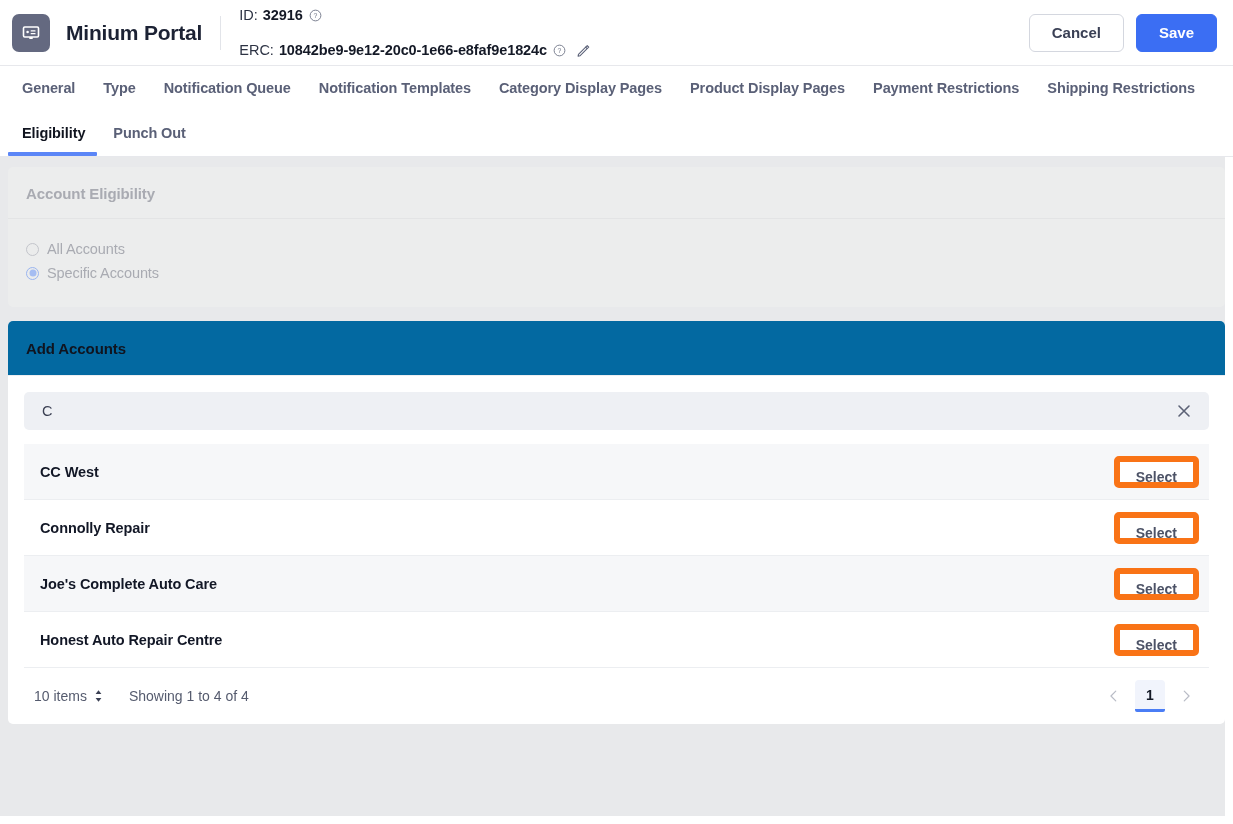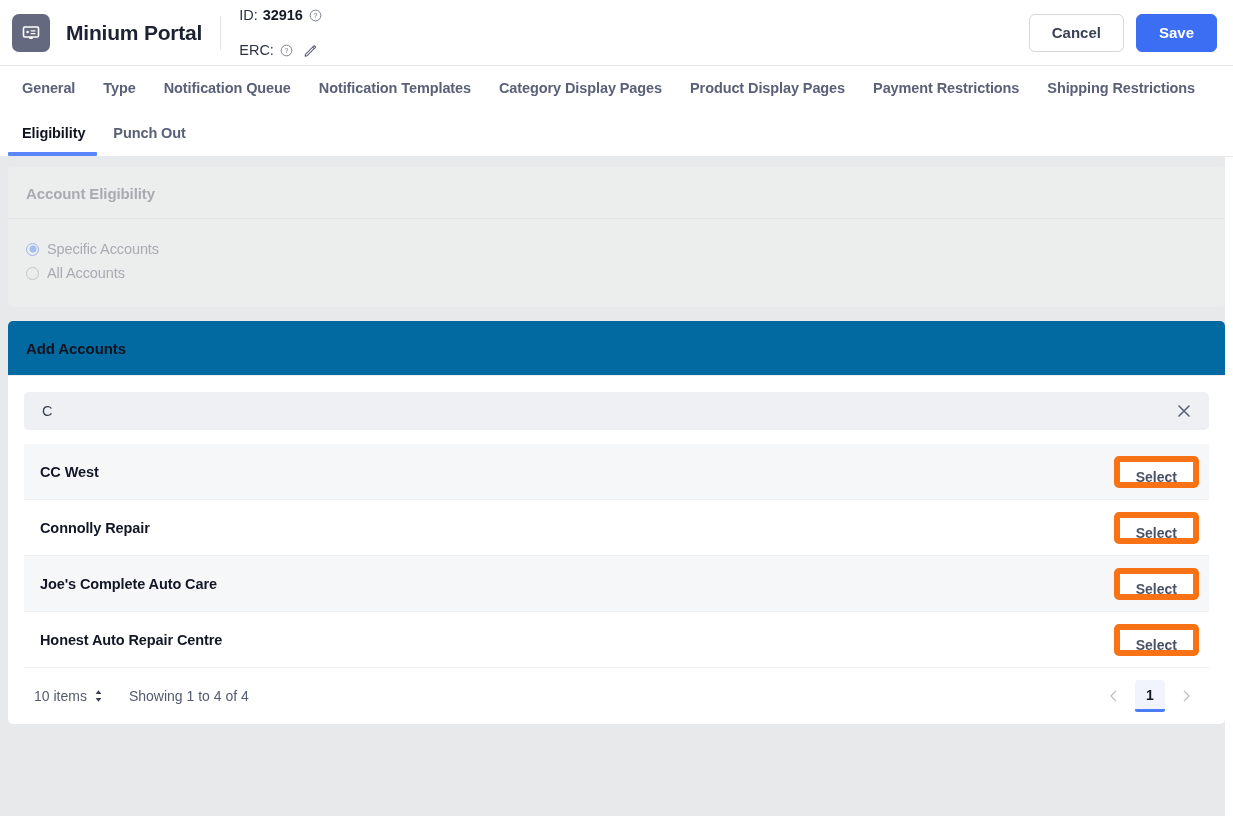--- a/index.html
+++ b/index.html
@@ -306,20 +306,21 @@
         <span class="meta-value">32916</span>
         <span class="icon-q">
           <svg width="13" height="13" viewBox="0 0 16 16" aria-hidden="true">
             <circle cx="8" cy="8" r="6.6" fill="none" stroke="#6d7governs" stroke-width="1.1" style="stroke:#6d7385"></circle>
             <text x="8" y="11.4" text-anchor="middle" font-size="8.5" font-family="Liberation Sans, sans-serif" fill="#6d7385">?</text>
           </svg>
         </span>
       </div>
       <div class="meta-row">
         <span class="meta-label">ERC:</span>
+        <span class="meta-value">10842be9-9e12-20c0-1e66-e8faf9e1824c</span>
         <span class="icon-q">
           <svg width="13" height="13" viewBox="0 0 16 16" aria-hidden="true">
             <circle cx="8" cy="8" r="6.6" fill="none" stroke="#6d7385" stroke-width="1.1"></circle>
             <text x="8" y="11.4" text-anchor="middle" font-size="8.5" font-family="Liberation Sans, sans-serif" fill="#6d7385">?</text>
           </svg>
         </span>
         <span class="icon-pencil">
           <svg width="15" height="15" viewBox="0 0 16 16" aria-hidden="true">
             <path d="M2.6 12.1 L10.3 4.4 L11.9 6.0 L4.2 13.7 L2.2 14.1 Z" fill="none" stroke="#5a6077" stroke-width="1.1" stroke-linejoin="round"></path>
             <path d="M10.3 4.4 L12.0 2.7 L13.6 4.3 L11.9 6.0" fill="none" stroke="#5a6077" stroke-width="1.1" stroke-linejoin="round"></path>
@@ -353,26 +354,26 @@
       </div>
   </div>
   <div class="tabs-bottom-border"></div>
 
   <div class="body-area">
 
     <div class="card-disabled">
       <div class="card-disabled-head">Account Eligibility</div>
       <div class="card-disabled-body">
         <div class="radio-line">
+          <span class="radio"></span>
+          <span class="radio-label">All Accounts</span>
+        </div>
+        <div class="radio-line">
           <span class="radio checked"></span>
           <span class="radio-label">Specific Accounts</span>
-        </div>
-        <div class="radio-line">
-          <span class="radio"></span>
-          <span class="radio-label">All Accounts</span>
         </div>
       </div>
     </div>
 
     <div class="card">
       <div class="card-head">Add Accounts</div>
 
       <div class="search-zone">
         <div class="search-box">
           <input class="search-input" type="text" value="C" style="">

